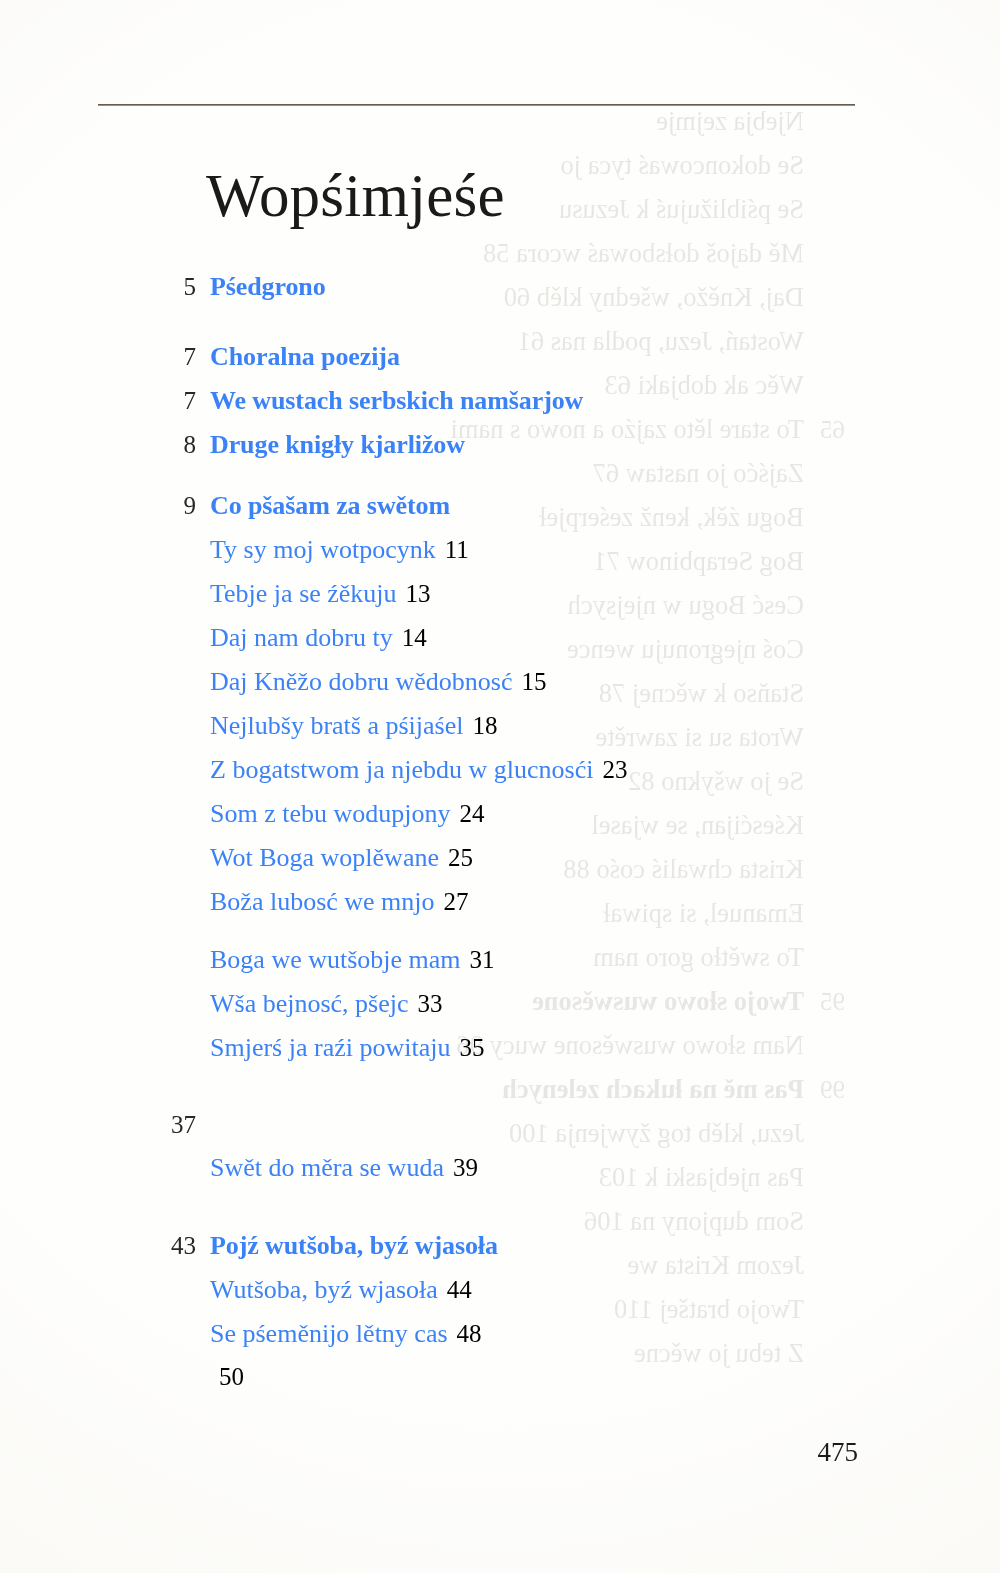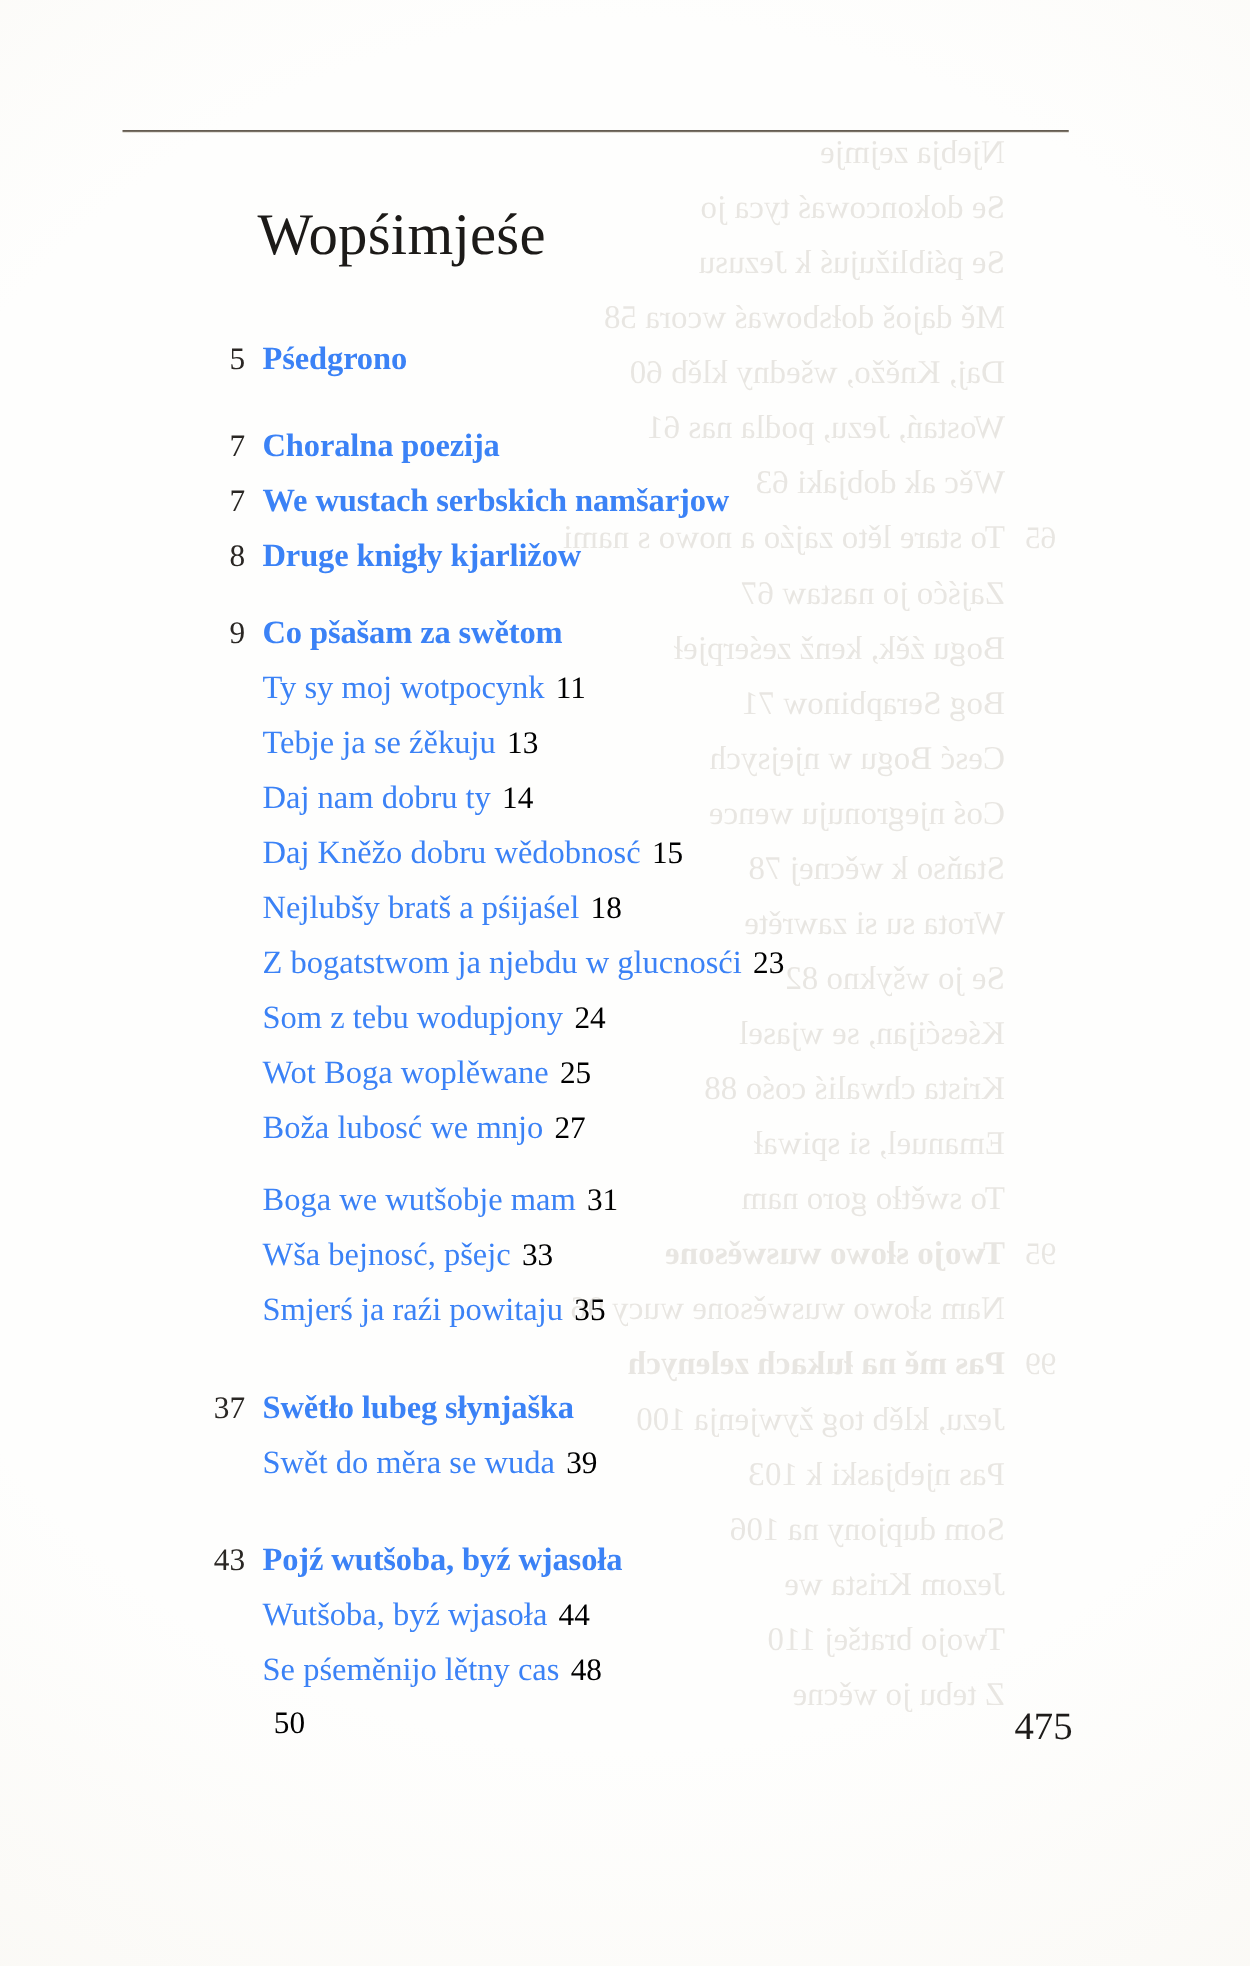--- a/index.html
+++ b/index.html
@@ -81,21 +81,21 @@
     left: 0;
     top: 0;
     width: 1000px;
     z-index: 4;
   }
 
   .toc-title {
     position: absolute;
     left: 206px;
     top: 165px;
-    font-size: 47px;
+    font-size: 61px;
     line-height: 1;
     color: #1c1a18;
     letter-spacing: 0.2px;
     font-weight: normal;
     margin: 0;
   }
 
   .toc-list {
     position: absolute;
     left: 0;
@@ -142,22 +142,22 @@
 
   .sp-xl { height: 34px; }
   .sp-lg { height: 26px; }
   .sp-md { height: 17px; }
 
   .row-gap { height: 14px; }
 
   .folio {
     position: absolute;
     right: 142px;
-    top: 1363px;
-    font-size: 31px;
+    top: 1437px;
+    font-size: 27px;
     color: #1d1b19;
     z-index: 4;
   }
 </style>
 </head>
 <body>
 
 <div class="page">
 
   <div class="bleed-layer">
@@ -386,21 +386,20 @@
         <div class="row-gap"></div>
         <div class="toc-row sub">
           <span class="toc-num">35</span>
           <span class="toc-text">Smjerś ja raźi powitaju</span>
           <span class="trail-num">35</span>
         </div>
         <div class="row-gap"></div>
         <div class="sp-xl"></div>
         <div class="toc-row heading">
           <span class="toc-num">37</span>
-          <span class="toc-text">Swětło lubeg słynjaška</span>
         </div>
         <div class="row-gap"></div>
         <div class="toc-row sub">
           <span class="toc-num">39</span>
           <span class="toc-text">Swět do měra se wuda</span>
           <span class="trail-num">39</span>
         </div>
         <div class="row-gap"></div>
         <div class="sp-xl"></div>
         <div class="toc-row heading">

